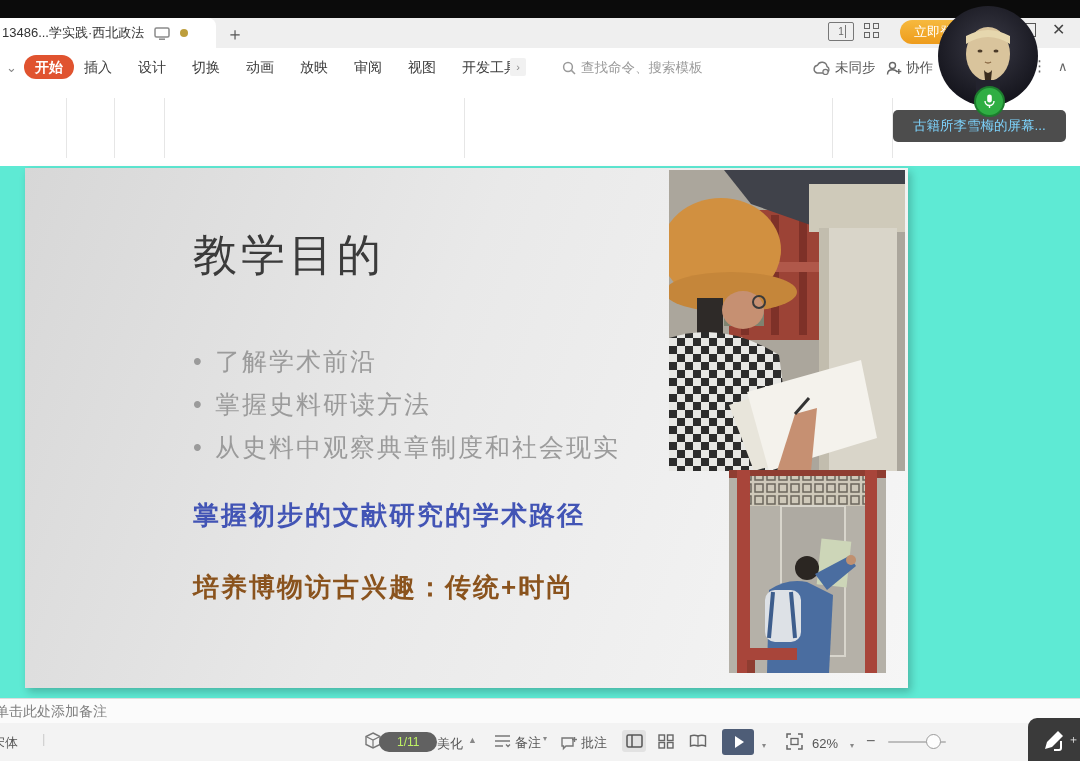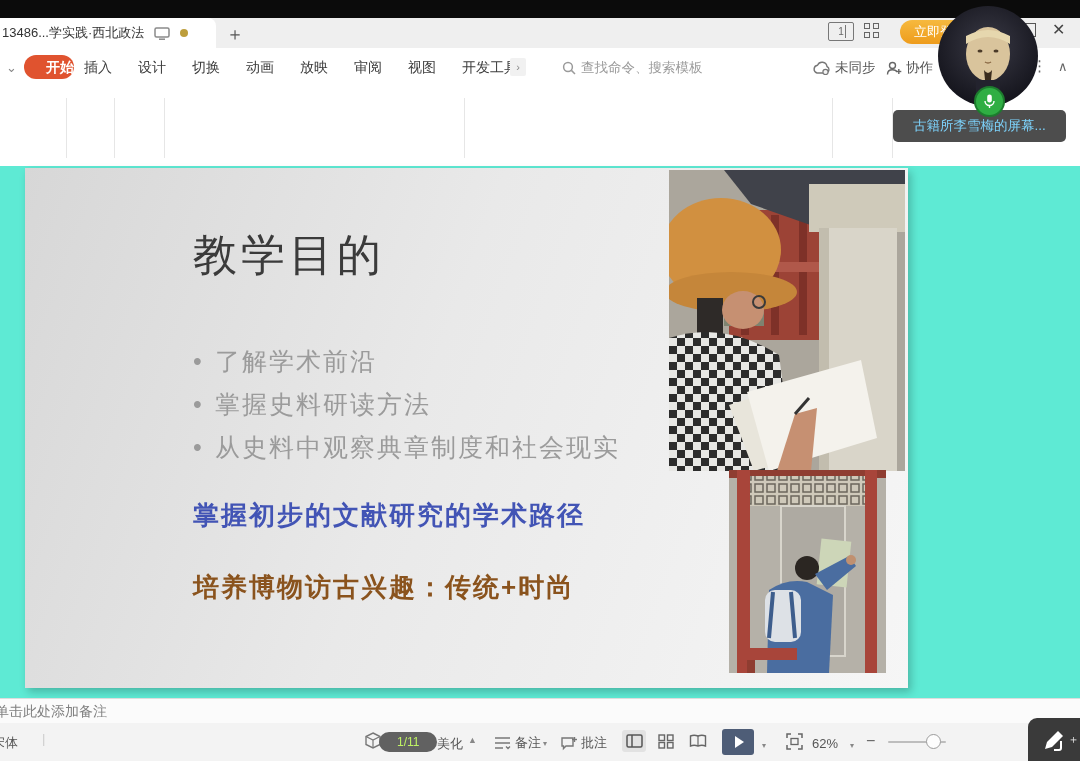--- a/index.html
+++ b/index.html
@@ -22,21 +22,21 @@
   .gridicon div{position:absolute;width:6px;height:6px;border:1.5px solid #666;box-sizing:border-box;}
   .gridicon .b{right:0;top:0}.gridicon .c{left:0;bottom:0}.gridicon .d{right:0;bottom:0}
   .login{left:900px;top:2px;height:24px;padding:0 14px;background:linear-gradient(#f6b93e,#ee9c1c);
     border-radius:13px;color:#fff;font-size:13px;line-height:24px;}
   .wmax{left:1022px;top:5px;width:12px;height:12px;border:1.6px solid #555;}
   .wclose{left:1052px;top:2px;font-size:16px;color:#444;}
   
   .ribbonrow{left:0;top:48px;width:1080px;height:42px;background:#fff;border-bottom:1px solid #e8e8e8;}
   .filechev{left:6px;top:12px;color:#888;font-size:13px;}
   .tab-home{left:24px;top:7px;width:50px;height:24px;background:#e0532f;border-radius:13px;color:#fff;
-    font-size:14px;font-weight:bold;text-align:right;line-height:24px;}
+    font-size:14px;font-weight:bold;text-align:center;line-height:24px;}
   .rtab{top:11px;font-size:14px;color:#3c3c3c;}
   .moretabs{left:510px;top:10px;width:16px;height:18px;background:#f1f1f1;color:#888;font-size:11px;
     text-align:center;line-height:18px;border-radius:2px;}
   .searchbox{left:562px;top:11px;display:flex;align-items:center;color:#9a9a9a;font-size:13.5px;}
   .sync{left:812px;top:11px;display:flex;align-items:center;color:#555;font-size:13.5px;}
   .collab{left:886px;top:11px;display:flex;align-items:center;color:#555;font-size:13.5px;}
   .moredots{left:1032px;top:9px;color:#666;font-size:15px;}
   .collapse{left:1058px;top:11px;color:#666;font-size:13px;}
   
   .toolbar{left:0;top:90px;width:1080px;height:76px;background:#fff;border-bottom:1px solid #dcdcdc;}
@@ -446,21 +446,21 @@
   <div class="abs statusbar">
     <span class="sb" style="left:-8px;top:11px">宋体</span>
     <span class="sb" style="left:42px;top:8px;color:#ccc">|</span>
     <svg class="abs" style="left:364px;top:9px" width="18" height="18" viewBox="0 0 18 18">
       <path d="M9 1 L16 4.5 L16 12.5 L9 16 L2 12.5 L2 4.5 Z" fill="none" stroke="#777" stroke-width="1.4"></path>
       <path d="M2 4.5 L9 8 L16 4.5 M9 8 L9 16" fill="none" stroke="#777" stroke-width="1.2"></path>
     </svg>
     <div class="abs slidepill">1/11</div>
     <span class="sb" style="left:437px;top:12px">美化</span>
     <span class="sb" style="left:468px;top:12px;font-size:9px;color:#888">▲</span>
-    <div class="abs" style="left:494px;top:11px;display:flex;align-items:center">
+    <div class="abs" style="left:494px;top:11px;display:flex;align-items:flex-start">
       <svg width="17" height="14" viewBox="0 0 17 14" style="margin-right:4px">
         <line x1="1" y1="2" x2="16" y2="2" stroke="#777" stroke-width="1.5"></line>
           <line x1="1" y1="7" x2="16" y2="7" stroke="#777" stroke-width="1.5"></line>
         <line x1="1" y1="12" x2="9" y2="12" stroke="#777" stroke-width="1.5"></line>
           <path d="M12 10.5 L14 12.5 L16 10.5" fill="none" stroke="#777" stroke-width="1.3"></path>
       </svg>
       <span class="sb" style="position:static">备注</span>
         <span class="caret">▾</span>
     </div>
     <div class="abs" style="left:560px;top:11px;display:flex;align-items:center">

